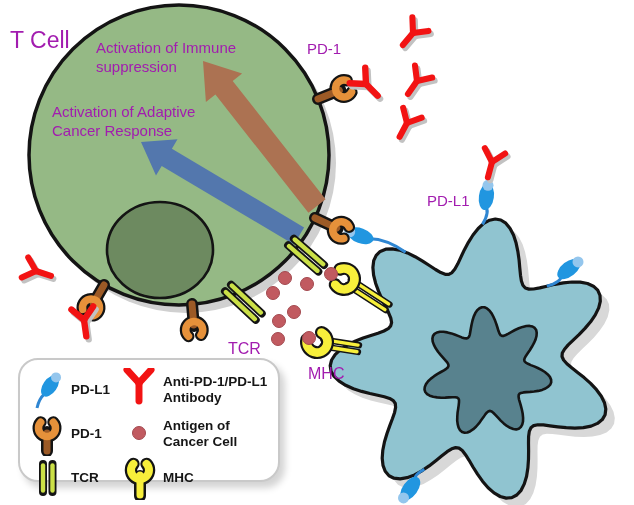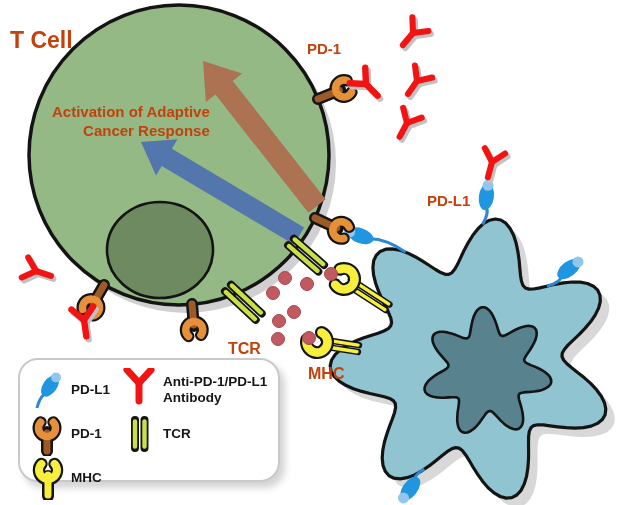--- a/index.html
+++ b/index.html
@@ -1,19 +1,19 @@
 <!DOCTYPE html>
 <html><head>
 <meta charset="utf-8">
 <style>
   html,body{margin:0;padding:0;background:#fff;}
   .stage{position:relative;width:634px;height:505px;background:#fff;overflow:hidden;
          font-family:"Liberation Sans",sans-serif;}
   .stage svg{position:absolute;left:0;top:0;}
-  .lbl{position:absolute;color:#c2410c;font-weight:bold;white-space:pre-line;line-height:1.25;text-align:right;}
+  .lbl{position:absolute;color:#a21caf;font-weight:normal;white-space:pre-line;line-height:1.25;}
   .lbl-tcell{left:10px;top:26px;font-size:23px;}
   .lbl-cancer{left:512px;top:174px;font-size:21px;}
   .lbl-pd1{left:307px;top:40px;font-size:15px;}
   .lbl-pdl1{left:427px;top:192px;font-size:15px;}
   .lbl-tcr{left:228px;top:339px;font-size:16px;}
   .lbl-mhc{left:308px;top:364px;font-size:16px;}
   .lbl-suppress{left:96px;top:39px;font-size:15px;}
   .lbl-adaptive{left:52px;top:103px;font-size:15px;}
   .legend{position:absolute;left:18px;top:358px;width:262px;height:124px;background:#fff;
           border:2px solid #c9c9c9;border-radius:20px;box-shadow:5px 6px 7px #d4d4d4;
@@ -211,20 +211,22 @@
           <g transform="translate(492,162) rotate(15) scale(1.05)">
             <line x1="0" y1="0" x2="0" y2="15" stroke="#f21313" stroke-width="5.8" stroke-linecap="round"></line>
             <line x1="0" y1="0" x2="-10" y2="-11" stroke="#f21313" stroke-width="5.8" stroke-linecap="round"></line>
             <line x1="0" y1="0" x2="10" y2="-11" stroke="#f21313" stroke-width="5.8" stroke-linecap="round"></line>
           </g>
         </g>
       </g>
   </svg>
 
   <div class="lbl lbl-tcell">T Cell</div>
+  <div class="lbl lbl-suppress">Activation of Immune
+suppression</div>
   <div class="lbl lbl-adaptive">Activation of Adaptive
 Cancer Response</div>
   <div class="lbl lbl-pd1">PD-1</div>
   <div class="lbl lbl-pdl1">PD-L1</div>
   <div class="lbl lbl-tcr">TCR</div>
   <div class="lbl lbl-mhc">MHC</div>
 
   <div class="legend">
     <div class="leg-item">
       <svg id="ic0" width="36" height="44" viewBox="0 0 36 44">
@@ -252,20 +254,26 @@
           <g>
             <line x1="17" y1="39" x2="17" y2="20" stroke="#141414" stroke-width="12" stroke-linecap="round"></line>
             <path d="M 23.3 10.3 A 8.5 8.5 0 1 1 10.7 10.3" fill="none" stroke="#141414" stroke-width="12" stroke-linecap="round"></path>
             <line x1="17" y1="39" x2="17" y2="21" stroke="#9c5a26" stroke-width="7" stroke-linecap="round"></line>
             <path d="M 23.3 10.3 A 8.5 8.5 0 1 1 10.7 10.3" fill="none" stroke="#e6913a" stroke-width="7.5" stroke-linecap="round"></path>
           </g>
         </svg>
       <span class="leg-label">PD-1</span>
     </div>
     <div class="leg-item">
+      <svg id="ic3" width="36" height="44" viewBox="0 0 36 44">
+          <circle cx="17" cy="21" r="6.5" fill="#c15a60" stroke="#a3494f" stroke-width="1"></circle>
+        </svg>
+      <span class="leg-label">Antigen of Cancer Cell</span>
+    </div>
+    <div class="leg-item">
       <svg id="ic4" width="36" height="44" viewBox="0 0 36 44">
           <line x1="13" y1="8" x2="13" y2="36" stroke="#141414" stroke-width="8" stroke-linecap="round"></line>
           <line x1="22.5" y1="8" x2="22.5" y2="36" stroke="#141414" stroke-width="8" stroke-linecap="round"></line>
           <line x1="13" y1="9.5" x2="13" y2="34.5" stroke="#cbe047" stroke-width="4.4" stroke-linecap="round"></line>
           <line x1="22.5" y1="9.5" x2="22.5" y2="34.5" stroke="#cbe047" stroke-width="4.4" stroke-linecap="round"></line>
         </svg>
       <span class="leg-label">TCR</span>
     </div>
     <div class="leg-item">
       <svg id="ic5" width="36" height="44" viewBox="0 0 36 44">

